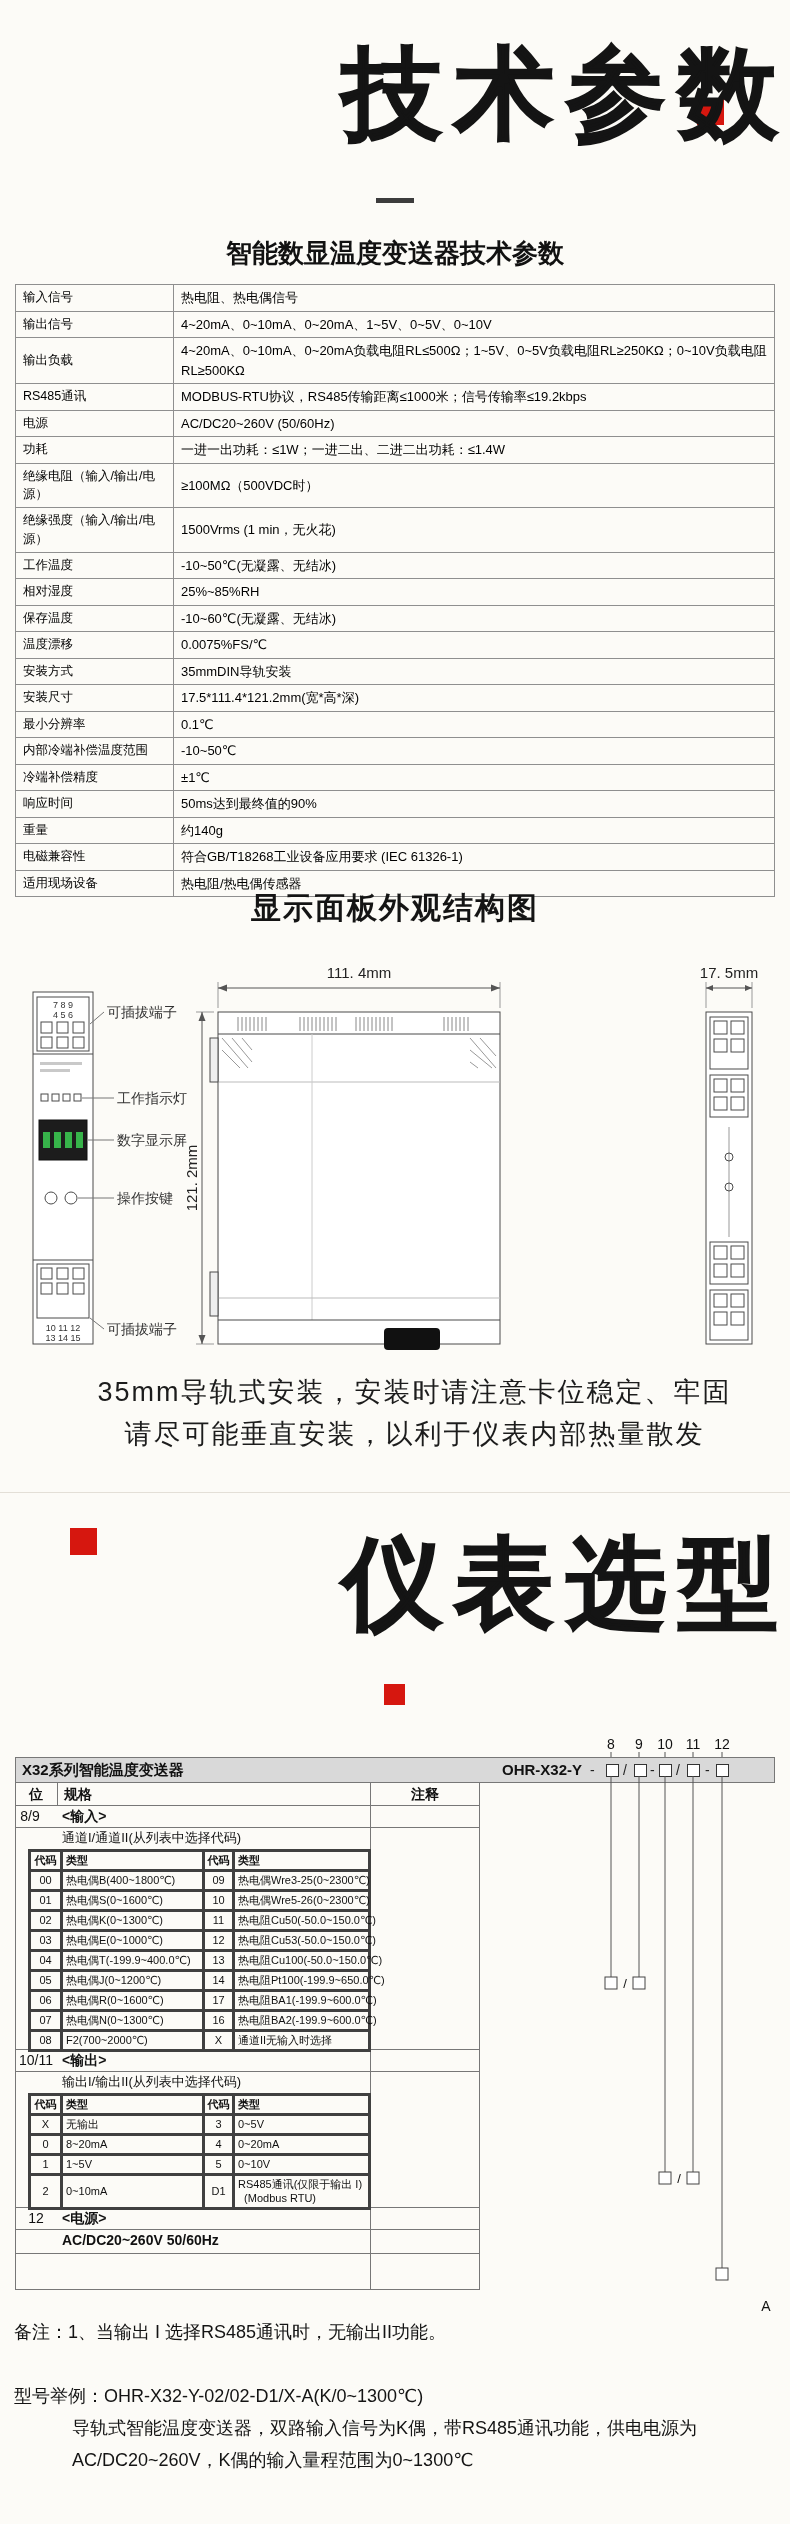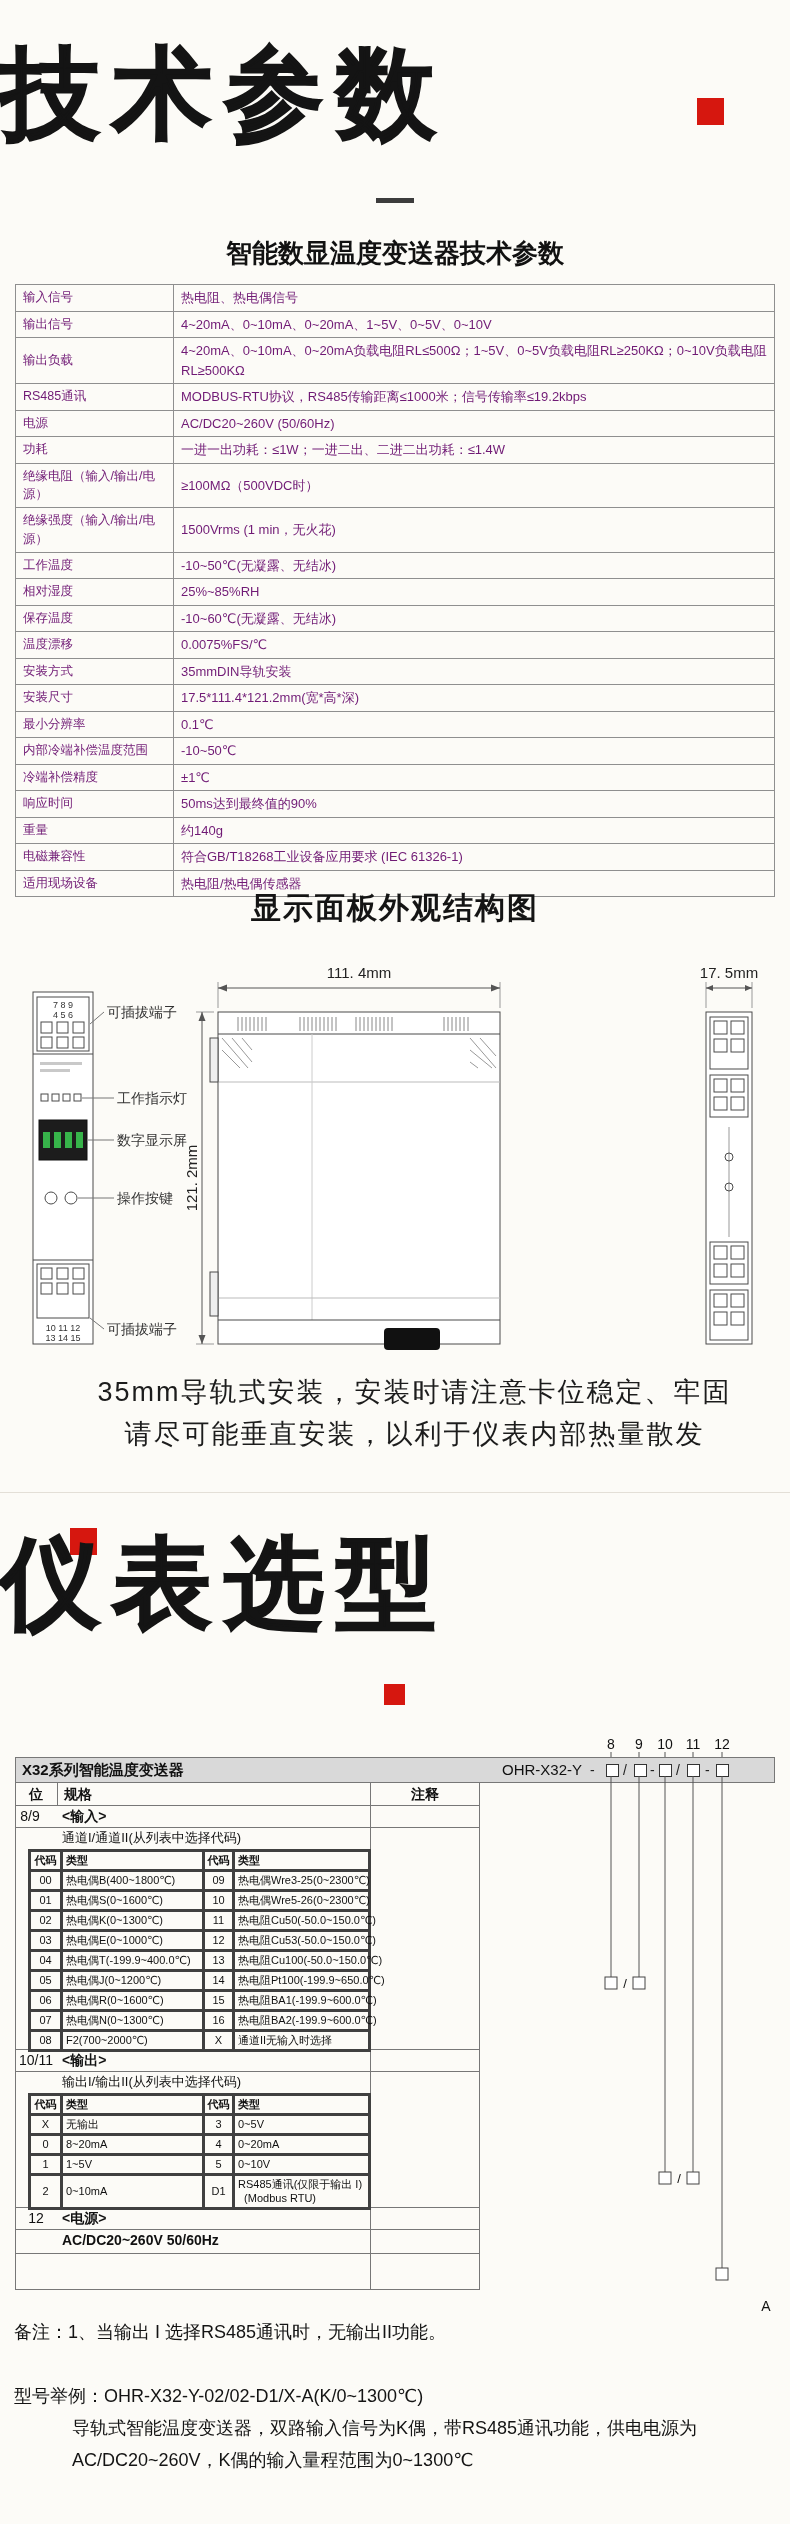--- a/index.html
+++ b/index.html
@@ -1,47 +1,47 @@
 <!DOCTYPE html>
 <html><head>
 <meta charset="utf-8">
 <style>
   * { margin:0; padding:0; box-sizing:border-box; }
   html,body { background:#ffffff; }
   body { font-family:"Liberation Sans","DejaVu Sans",sans-serif; color:#111; }
   #page { position:relative; width:790px; height:2524px; background:#fcfbf7; overflow:hidden; }
 
-  .big-title { position:absolute; left:0; width:790px; text-align:left;
+  .big-title { position:absolute; left:0; width:790px; text-align:right;
     font-size:100px; font-weight:900; letter-spacing:12px; color:#141414;
     -webkit-text-stroke:1.5px #141414; line-height:1.15; }
   .red-sq { position:absolute; background:#d6170f; }
   .title-dash { position:absolute; background:#3c3c3c; }
 
   #subtitle { position:absolute; left:0; top:236px; width:790px; text-align:center;
     font-size:26px; font-weight:700; color:#111; }
 
   #spec { position:absolute; left:15px; top:284px; width:760px; border-collapse:collapse; }
-  #spec td { border:1px solid #8f8f8f; font-size:13px; color:#701a75; padding:3px 7px;
+  #spec td { border:1px solid #8f8f8f; font-size:13px; color:#000000; padding:3px 7px;
     vertical-align:middle; line-height:1.5; }
   #spec td.lbl { width:158px; font-size:12.5px; }
 
   #diagram-title { position:absolute; left:0; top:888px; width:790px; text-align:center;
     font-size:30px; font-weight:700; color:#141414; letter-spacing:2px; }
 
   svg text { font-family:"Liberation Sans","DejaVu Sans",sans-serif; }
 
   .mount-note { position:absolute; left:0; width:790px; text-align:center;
     font-size:27px; color:#1c1c1c; letter-spacing:2px;padding-left:39px; }
 
   #divider { position:absolute; left:0; top:1492px; width:790px; height:1px; background:#e3dfd7; }
 
   #sel-header { position:absolute; left:15px; top:1757px; width:760px; height:26px;
     background:#d9d9d9; border:1px solid #777; }
   #sel-header .st { position:absolute; left:6px; top:0; line-height:24px; font-weight:700; font-size:15px; color:#111; }
-  #sel-header .mp { position:absolute; left:486px; top:0; line-height:24px; font-weight:400; font-size:15px; color:#111; }
+  #sel-header .mp { position:absolute; left:486px; top:0; line-height:24px; font-weight:700; font-size:15px; color:#111; }
   .mbox { position:absolute; top:6px; width:13px; height:13px; border:1px solid #333; background:#fff; }
   .msep { position:absolute; top:0; line-height:25px; font-size:14px; color:#222; }
 
   #sel-body { position:absolute; left:15px; top:1783px; width:465px; height:507px;
     border:1px solid #777; border-top:none; background:transparent; }
   .vline, .hline { position:absolute; background:#777; }
   .rowtxt { position:absolute; font-size:14px; line-height:22px; color:#111; white-space:nowrap; }
   .rowtxt.b { font-weight:700; }
   .rowtxt.small { font-size:13px; }
   .ctr { text-align:center; }
@@ -363,21 +363,21 @@
         </tr>
     <tr>
           <td class="c">05</td>
           <td>热电偶J(0~1200℃)</td>
           <td class="c">14</td>
           <td>热电阻Pt100(-199.9~650.0℃)</td>
         </tr>
     <tr>
           <td class="c">06</td>
           <td>热电偶R(0~1600℃)</td>
-          <td class="c">15</td>
+          <td class="c">17</td>
           <td>热电阻BA1(-199.9~600.0℃)</td>
         </tr>
     <tr>
           <td class="c">07</td>
           <td>热电偶N(0~1300℃)</td>
           <td class="c">16</td>
           <td>热电阻BA2(-199.9~600.0℃)</td>
         </tr>
     <tr>
           <td class="c">08</td>

